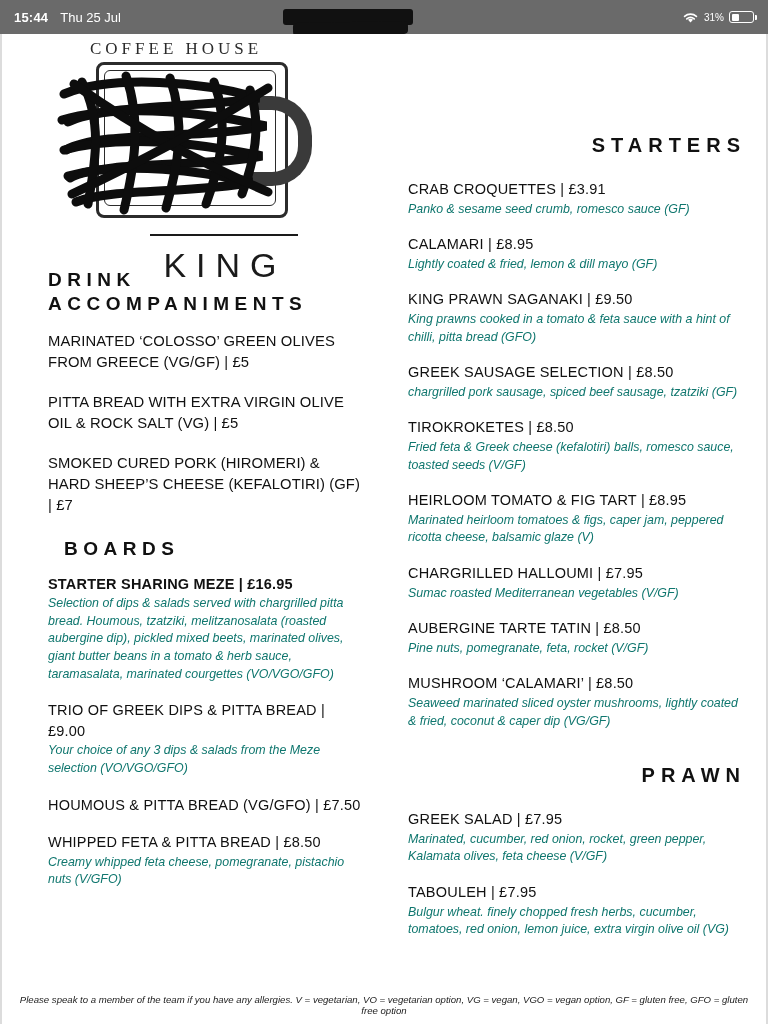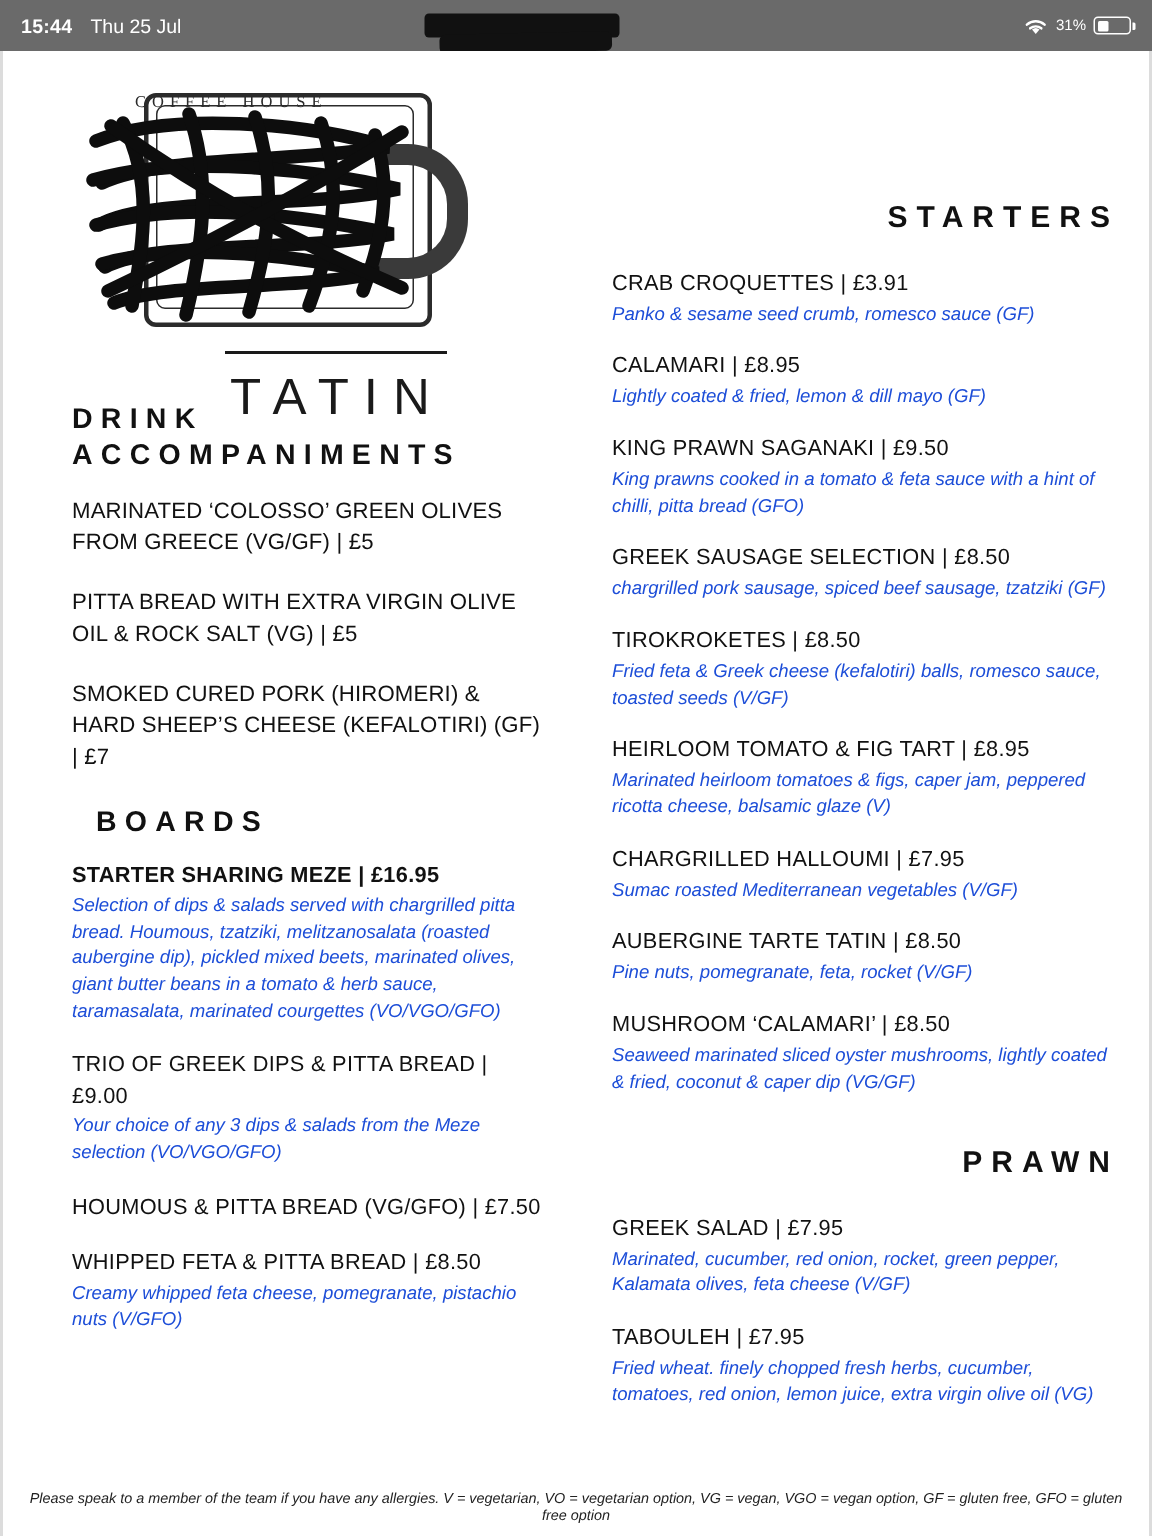--- a/index.html
+++ b/index.html
@@ -152,22 +152,22 @@
   .logo-ring .handle {
     position: absolute;
     right: -10px; top: 34px;
     width: 48px; height: 62px;
     border: 14px solid #3a3a3a;
     border-left: none;
     border-radius: 0 40px 40px 0;
   }
   .logo-arc-text {
     position: absolute;
-    left: 60px; top: 24px;
-    font-size: 11px;
+    left: 60px; top: 1px;
+    font-size: 17px;
     letter-spacing: 4px;
     color: #2b2b2b;
     font-family: "Liberation Serif", serif;
   }
   .logo-scribble {
     position: absolute;
     left: 24px;
     top: 26px;
     width: 236px;
     height: 152px;
@@ -221,21 +221,21 @@
     font-size: 14.5px;
     line-height: 1.42;
     color: #111;
     letter-spacing: .2px;
   }
   .item-title.bold { font-weight: 700; }
   .item-desc {
     font-size: 12.4px;
     line-height: 1.42;
     font-style: italic;
-    color: #1d4ed8;
+    color: #0f766e;
     margin-top: 1px;
   }
 
   .left-list { margin: 0 0 6px 0; padding-left: 18px; }
   .left-list .item { margin-bottom: 19px; }
   .left-list .item-title { font-size: 14.8px; letter-spacing: .1px; }
 
   .boards-wrap { padding-left: 18px; }
   .boards-wrap .section-head { margin-left: 16px; margin-top: 22px; }
 
@@ -302,21 +302,21 @@
             <path d="M28 18 C50 60, 40 104, 34 140"></path>
             <path d="M72 12 C88 58, 80 104, 70 146"></path>
             <path d="M116 14 C132 60, 124 102, 112 144"></path>
             <path d="M160 18 C176 62, 166 102, 152 140"></path>
             <path d="M196 26 C208 62, 200 98, 188 130"></path>
             <path d="M20 20 C90 70, 150 100, 214 128"></path>
             <path d="M214 24 C150 64, 90 96, 18 130"></path>
           </g>
         </svg>
         <div class="menu-rule"></div>
-        <div class="menu-word">TATIN</div>
+        <div class="menu-word">KING</div>
       </div>
 
       <h2 class="section-head two-line">DRINK ACCOMPANIMENTS</h2>
 
       <div class="left-list">
         <div class="item">
           <div class="item-title">MARINATED ‘COLOSSO’ GREEN OLIVES FROM GREECE (VG/GF) | £5</div>
         </div>
         <div class="item">
           <div class="item-title">PITTA BREAD WITH EXTRA VIRGIN OLIVE OIL &amp; ROCK SALT (VG) | £5</div>
@@ -392,20 +392,20 @@
 
       <h2 class="right-head salads-head">PRAWN</h2>
 
       <div class="right-list">
         <div class="item">
           <div class="item-title">GREEK SALAD | £7.95</div>
           <div class="item-desc">Marinated, cucumber, red onion, rocket, green pepper, Kalamata olives, feta cheese (V/GF)</div>
         </div>
         <div class="item">
           <div class="item-title">TABOULEH | £7.95</div>
-          <div class="item-desc">Fried wheat. finely chopped fresh herbs, cucumber, tomatoes, red onion, lemon juice, extra virgin olive oil (VG)</div>
+          <div class="item-desc">Bulgur wheat. finely chopped fresh herbs, cucumber, tomatoes, red onion, lemon juice, extra virgin olive oil (VG)</div>
         </div>
       </div>
     </div>
   </div>
 
   <div class="footer-note">Please speak to a member of the team if you have any allergies. V = vegetarian, VO = vegetarian option, VG = vegan, VGO = vegan option, GF = gluten free, GFO = gluten free option</div>
 </div>
 
 </body></html>

